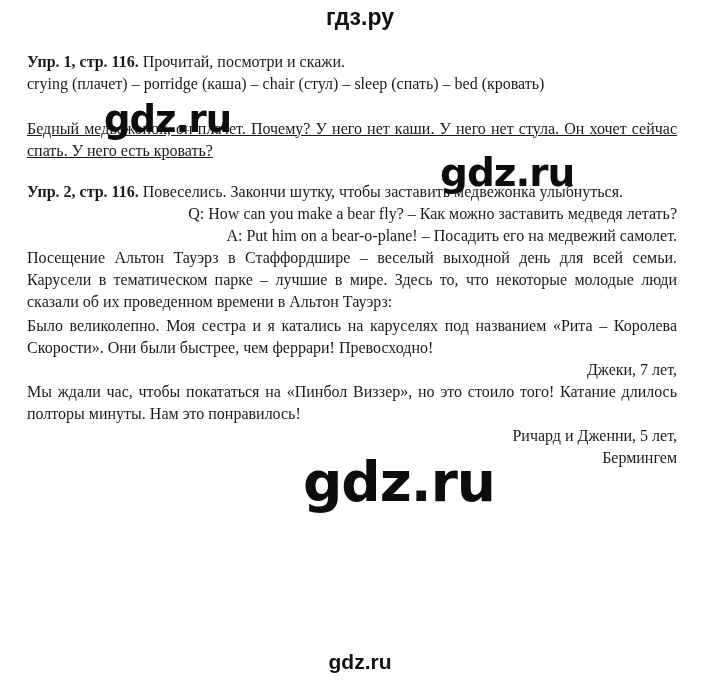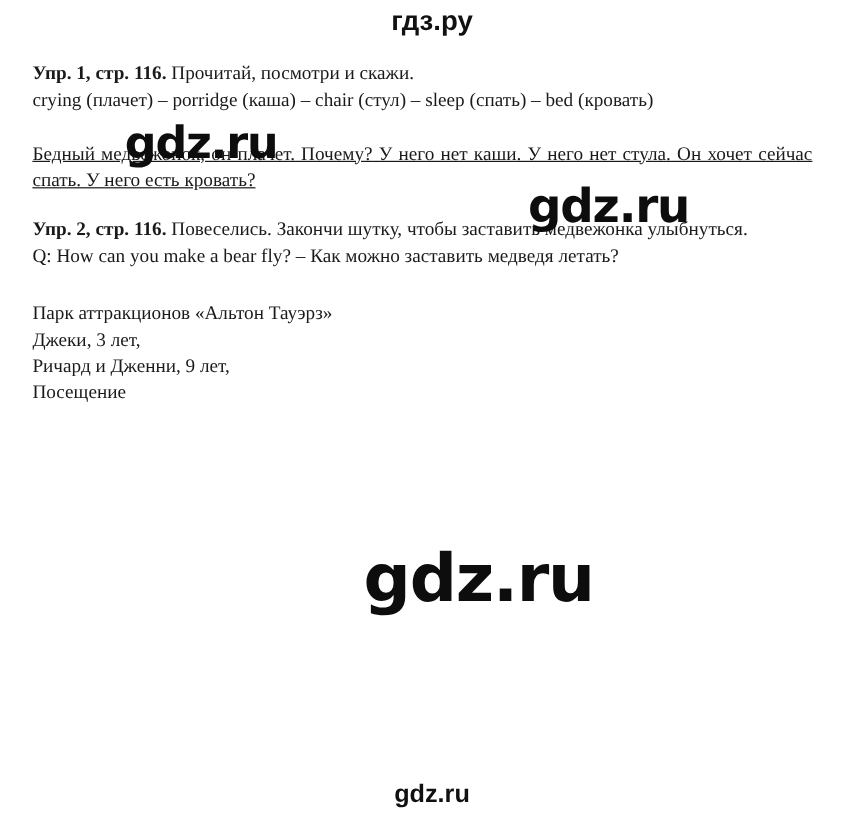--- a/index.html
+++ b/index.html
@@ -27,21 +27,21 @@
   .doc-body {
     margin-top: 19px;
     padding: 0 43px 0 27px; 
     font-size: 16px;
     line-height: 22px;
   }
   .doc-body p {
     margin: 0;
     text-align: justify;
   }
-  p.no-justify { text-align: left; }
+  p.no-justify { text-align: right; }
   .ex-label { font-weight: bold; }
   .gap-answer1   { margin-top: 23px !important; text-decoration: underline; }
   .gap-ex2       { margin-top: 19px !important; }
   .gap-park      { margin-top: 26px !important; }
   .gap-review1   { margin-top: 2px  !important; }
   .watermark {
     position: absolute;
     font-family: "DejaVu Sans", sans-serif;
     font-weight: bold;
     color: #0d0d0d;
@@ -76,27 +76,30 @@
 
     <p><span class="ex-label">Упр. 1, стр. 116.</span> <span>Прочитай, посмотри и скажи.</span></p>
 
     <p>crying (плачет) – porridge (каша) – chair (стул) – sleep (спать) – bed (кровать)</p>
 
     <p class="gap-answer1">Бедный медвежонок, он плачет. Почему? У него нет каши. У него нет стула. Он хочет сейчас спать. У него есть кровать?</p>
 
     <p class="gap-ex2"><span class="ex-label">Упр. 2, стр. 116.</span> <span>Повеселись. Закончи шутку, чтобы заставить медвежонка улыбнуться.</span></p>
 
     <p class="no-justify">Q: How can you make a bear fly? – Как можно заставить медведя летать?</p>
+    <p class="no-justify">A: Put him on a bear-o-plane! – Посадить его на медвежий самолет.</p>
 
-    <p class="no-justify gap-park">Парк аттракционов «Альтон Тауэрз»</p>
+    <p>Посещение Альтон Тауэрз в Стаффордшире – веселый выходной день для всей семьи. Карусели в тематическом парке – лучшие в мире. Здесь то, что некоторые молодые люди сказали об их проведенном времени в Альтон Тауэрз:</p>
 
-    <p class="no-justify">Джеки, 3 лет,</p>
+    <p class="gap-review1">Было великолепно. Моя сестра и я катались на каруселях под названием «Рита – Королева Скорости». Они были быстрее, чем феррари! Превосходно!</p>
+    <p class="no-justify">Джеки, 7 лет,</p>
 
-    <p class="no-justify">Ричард и Дженни, 9 лет,</p>
-    <p class="no-justify">Посещение</p>
+    <p>Мы ждали час, чтобы покататься на «Пинбол Виззер», но это стоило того! Катание длилось полторы минуты. Нам это понравилось!</p>
+    <p class="no-justify">Ричард и Дженни, 5 лет,</p>
+    <p class="no-justify">Бермингем</p>
 
   </div>
 
   <div class="watermark wm-1">gdz.ru</div>
   <div class="watermark wm-2">gdz.ru</div>
   <div class="watermark wm-3">gdz.ru</div>
 
   <div class="site-footer">gdz.ru</div>
 
 </div>

